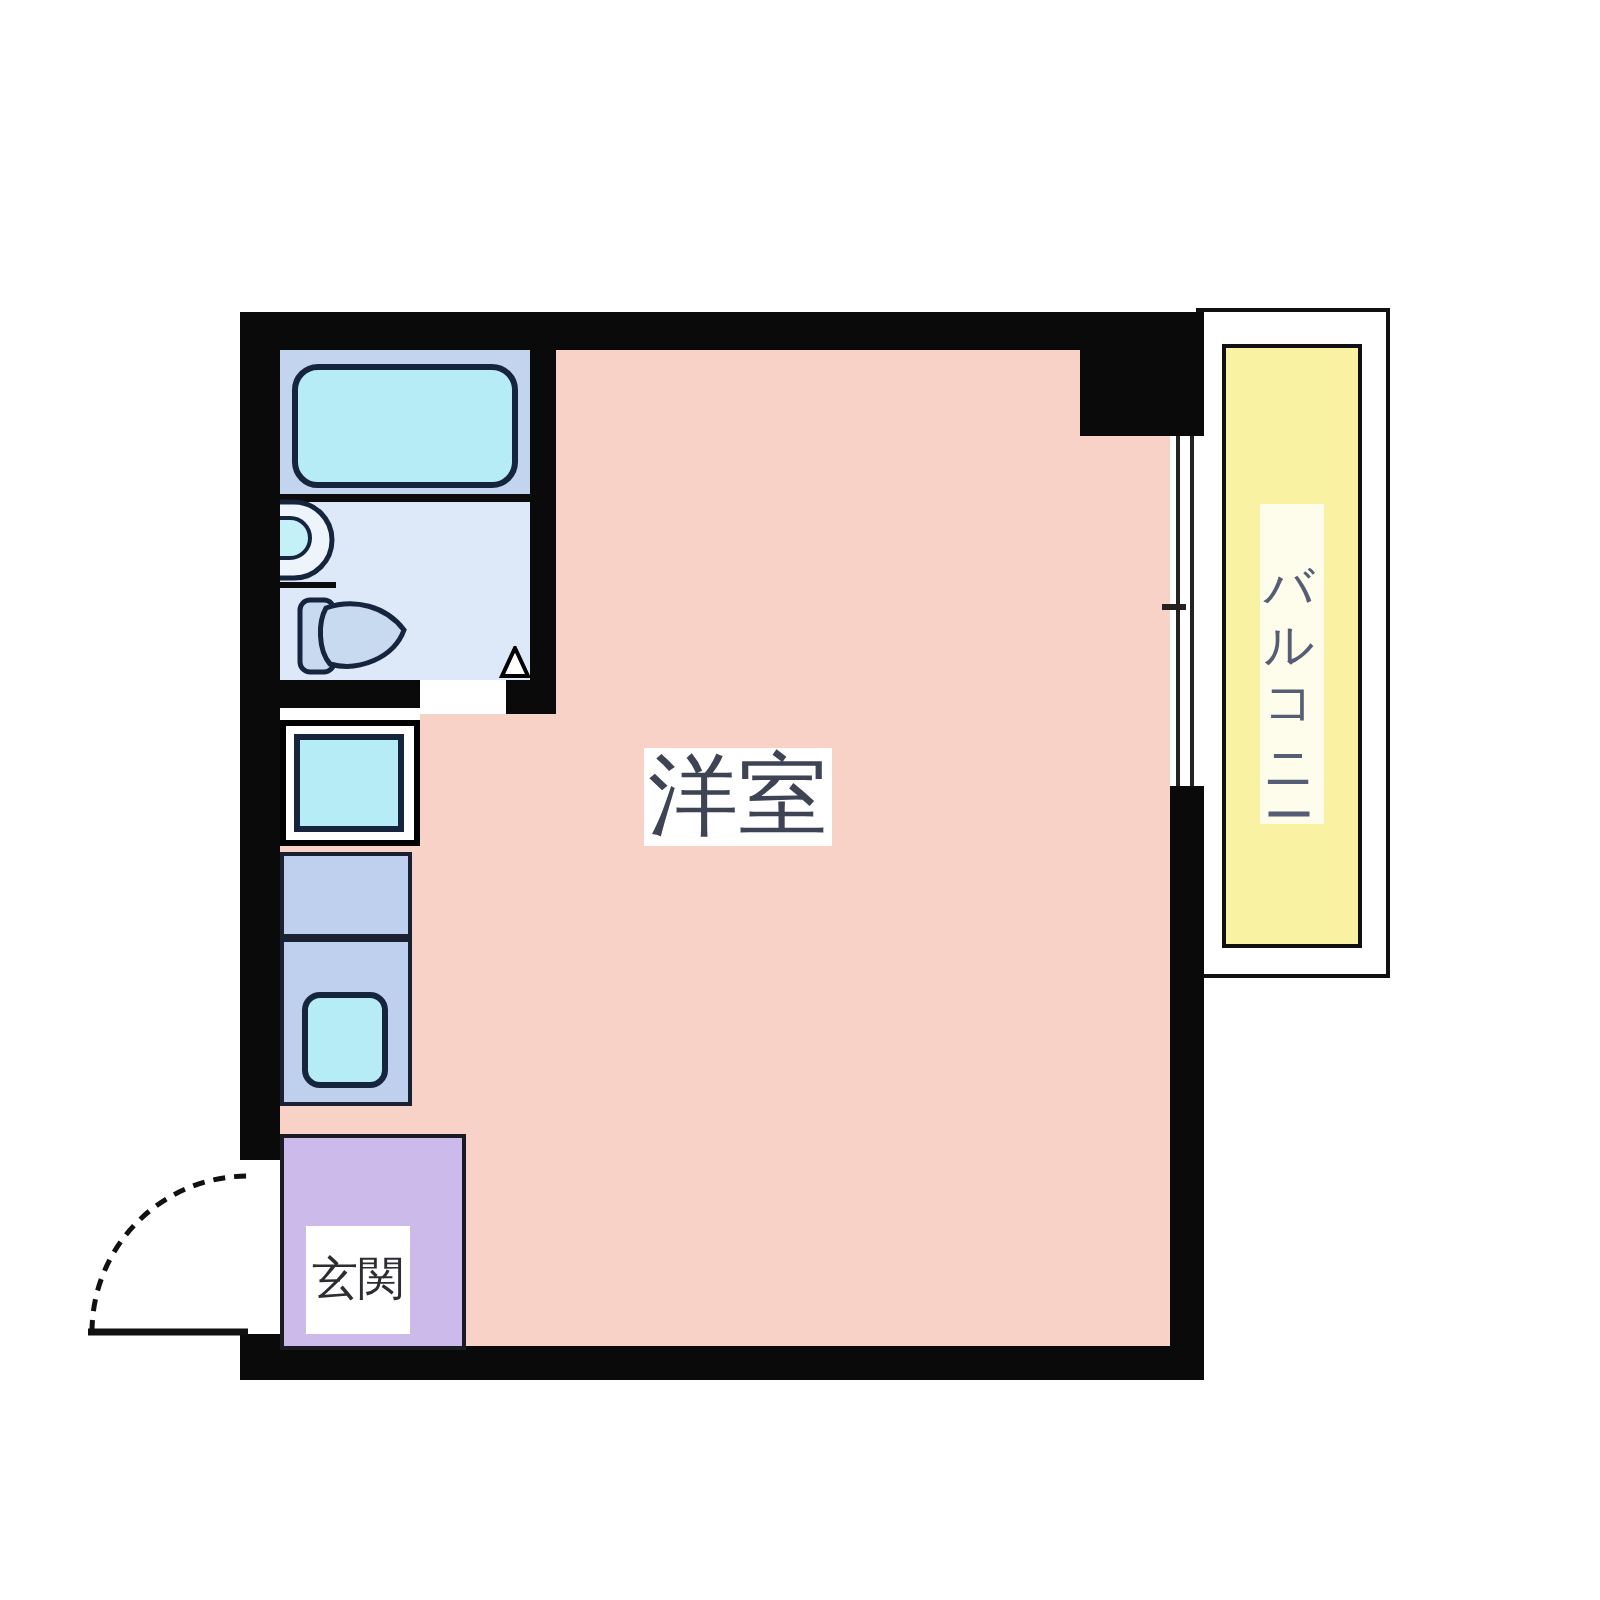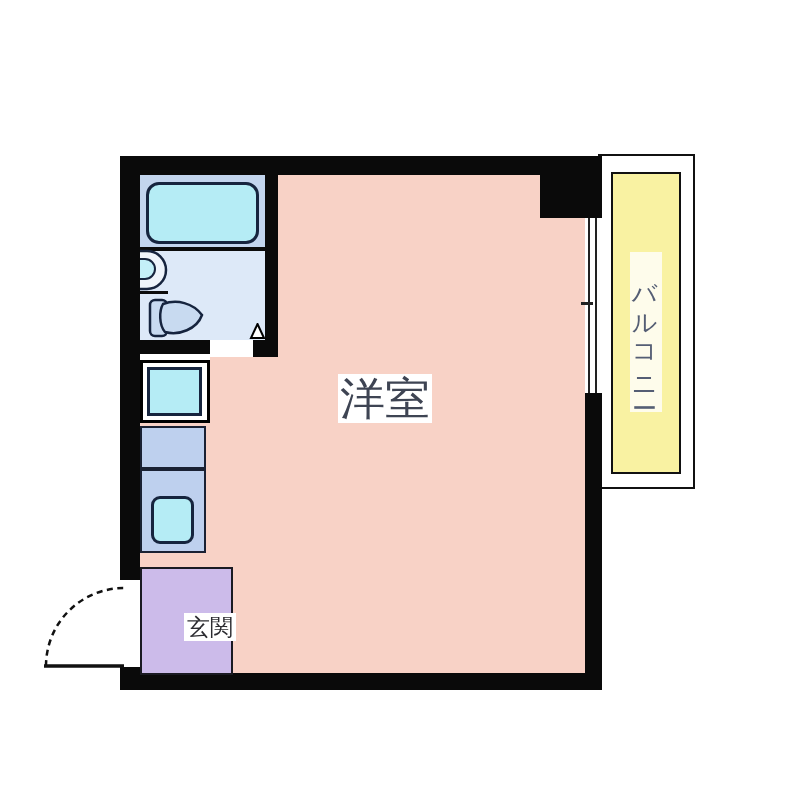--- a/index.html
+++ b/index.html
@@ -45,34 +45,34 @@
   
   .washer-outer{left:140px;top:360px;width:70px;height:63px;background:#ffffff;border:3px solid #000;}
   .washer-inner{left:147px;top:367px;width:55px;height:49px;background:var(--cyan);border:3px solid var(--stroke);}
   .kitchen-counter{left:140px;top:426px;width:66px;height:43px;background:var(--fixture-blue);border:2px solid #1a2133;}
   .kitchen-unit{left:140px;top:469px;width:66px;height:84px;background:var(--fixture-blue);border:2px solid #1a2133;}
   .kitchen-sink{left:151px;top:496px;width:43px;height:48px;background:var(--cyan);border:3px solid var(--stroke);border-radius:9px;}
 
   
   .genkan{left:140px;top:567px;width:93px;height:108px;background:var(--purple);border:2px solid #1a1a22;}
   .genkan-label{left:153px;top:613px;font-size:23px;font-weight:500;color:#2c2c31;
-    background:#ffffff;padding:1px 3px;line-height:26px;margin-left:31px;}
+    background:#ffffff;padding:14px 3px;line-height:26px;}
 
   
   .entry-door-gap{left:120px;top:580px;width:20px;height:87px;background:#ffffff;}
   .door-svg{left:38px;top:575px;width:104px;height:104px;}
 
   
   .window{left:585px;top:218px;width:17px;height:175px;background:#ffffff;}
   .win-line-a{left:588px;top:218px;width:2px;height:175px;background:#222;}
   .win-line-b{left:595px;top:218px;width:2px;height:175px;background:#222;}
   .win-tick{left:581px;top:302px;width:12px;height:3px;background:#222;}
 
   
-  .room-label{left:338px;top:374px;color:var(--text);font-weight:500;}
+  .room-label{left:322px;top:374px;color:var(--text);font-weight:500;font-family:Liberation Serif, serif;}
   .room-label span{display:block;width:fit-content;background:#ffffff;
     font-size:45px;line-height:49px;padding:0 2px;}
 
   svg{display:block;}
 </style>
 </head>
 <body>
 
 <div id="canvas">
 

